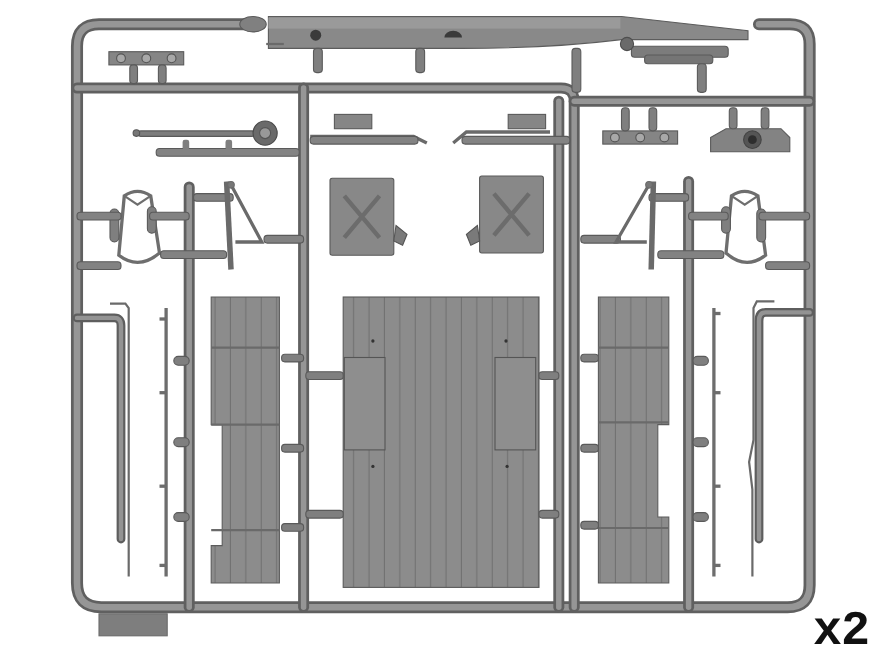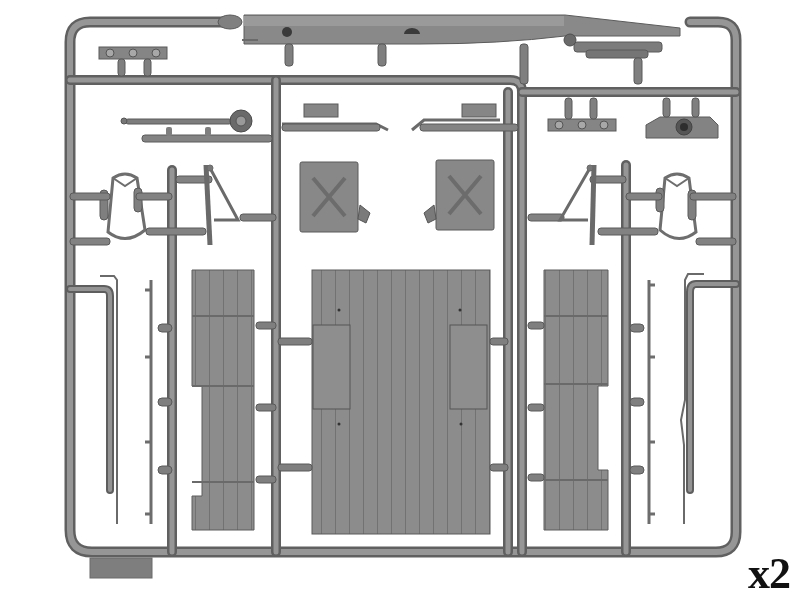--- a/index.html
+++ b/index.html
@@ -1,18 +1,18 @@
 <!DOCTYPE html>
 <html><head>
 <meta charset="utf-8">
 <style>
   html, body { margin: 0; padding: 0; background: #ffffff; }
   body { width: 800px; height: 600px; overflow: hidden; position: relative; font-family: "Liberation Sans", sans-serif; }
   #stage { position: absolute; left: 0; top: 0; width: 800px; height: 600px; }
-  .qty { position: absolute; right: 10px; bottom: 4px; font-family: Liberation Serif, serif; font-weight: 900; font-size: 44px; color: #111; letter-spacing: -1px; line-height: 1; }
+  .qty { position: absolute; right: 10px; bottom: 4px; font-family: Liberation Mono, monospace; font-weight: 900; font-size: 44px; color: #111; letter-spacing: -1px; line-height: 1; }
   svg { display: block; }
 </style>
 </head>
 <body>
 
 <div id="stage">
 <svg width="800" height="600" viewBox="0 0 800 600" xmlns="http://www.w3.org/2000/svg">
   <defs>
     <linearGradient id="pipeV" x1="0" x2="1" y1="0" y2="0">
       <stop offset="0" stop-color="#5f5f5f"></stop>

